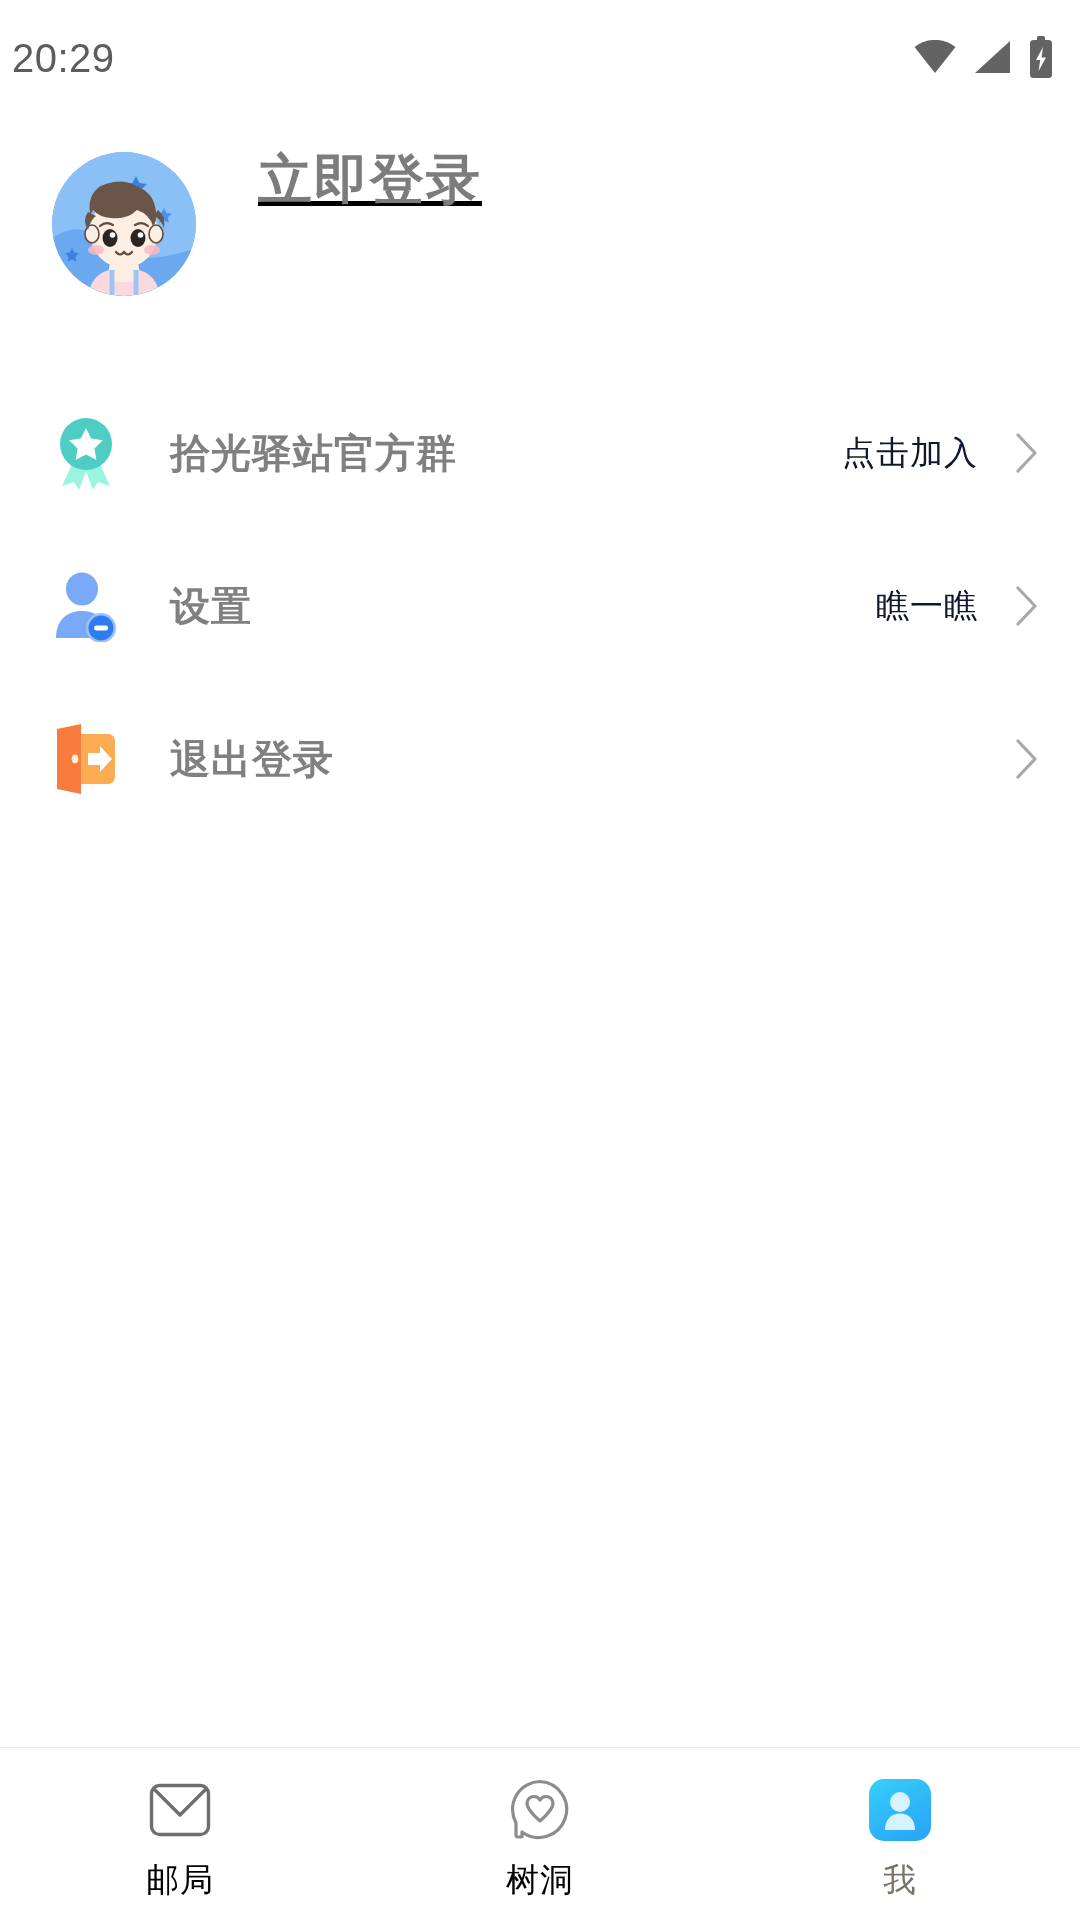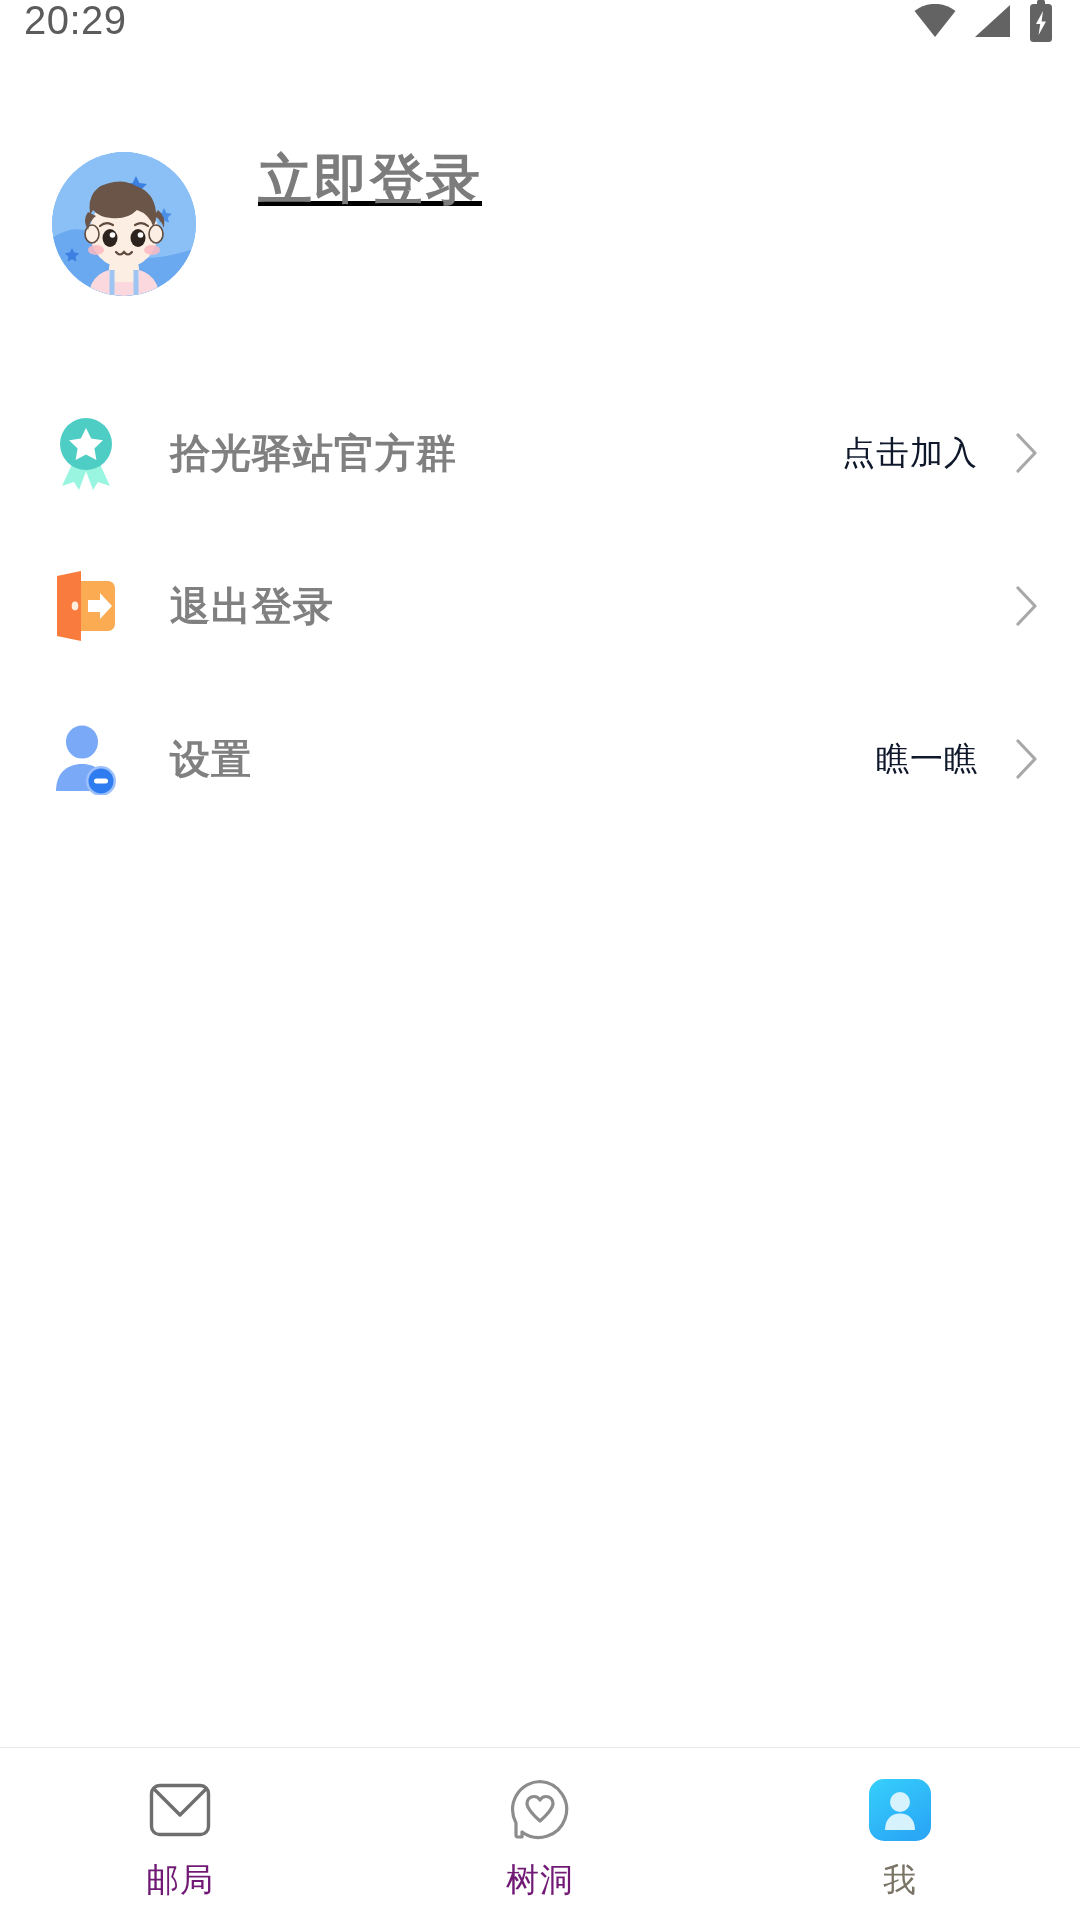--- a/index.html
+++ b/index.html
@@ -12,22 +12,22 @@
   .phone {
     position:relative;
     width:1080px; height:1920px;
     background:#ffffff;
     display:flex; flex-direction:column;
   }
 
   
   .statusbar {
     height:78px;
-    display:flex; align-items:flex-start; justify-content:space-between;
-    padding:0 26px 0 24px;
+    display:flex; align-items:flex-end; justify-content:space-between;
+    padding:0 26px 0 12px;
     flex:0 0 auto;
   }
   .status-time {
     font-size:40px; font-weight:400; color:#5c5c5c;
     letter-spacing:0.5px; line-height:1;
   }
   .status-icons { display:flex; align-items:center; gap:17px; }
   .status-icons svg { display:block; }
 
   
@@ -107,21 +107,21 @@
     padding-top:29px;
   }
   .tab-icon {
     width:66px; height:66px;
     display:flex; align-items:center; justify-content:center;
   }
   .tab-icon svg { display:block; }
   .tab-label {
     margin-top:20px;
     font-size:33px;
-    color:#701a75;
+    color:#000000;
     letter-spacing:1px;
     line-height:1;
   }
   .tab-label.active { color:#7a7466; }
 </style>
 </head>
 <body>
 
 <div class="phone">
 
@@ -204,50 +204,50 @@
         <svg width="24" height="42" viewBox="0 0 24 42">
           <path d="M3 3 L20 21 L3 39" stroke="#a8a8a8" stroke-width="3.2" fill="none" stroke-linecap="round" stroke-linejoin="round"></path>
         </svg>
       </span>
     </div>
 
 
 
     <div class="menu-row">
       <span class="row-icon">
-        <svg width="72" height="72" viewBox="0 0 72 72">
-          <rect x="24" y="11" width="41" height="50" rx="7" fill="#fbab52"></rect>
-          <path d="M7 6 L31 1 L31 71 L7 66 Z" fill="#f97b3e"></path>
-          <ellipse cx="25" cy="36" rx="3.3" ry="4.4" fill="#ffeedd"></ellipse>
-          <path d="M38 30 L50 30 L50 23 L62 36 L50 49 L50 42 L38 42 Z" fill="#ffffff"></path>
-        </svg>
-      </span>
-      <span class="row-label">退出登录</span>
-      <span class="row-spacer"></span>
-      <span class="row-value"></span>
-      <span class="row-chevron">
-        <svg width="24" height="42" viewBox="0 0 24 42">
-          <path d="M3 3 L20 21 L3 39" stroke="#a8a8a8" stroke-width="3.2" fill="none" stroke-linecap="round" stroke-linejoin="round"></path>
-        </svg>
-      </span>
-    </div>
-
-    <div class="menu-row">
-      <span class="row-icon">
         <svg width="66" height="72" viewBox="0 0 66 72">
           <ellipse cx="29" cy="19" rx="16" ry="16.5" fill="#7aa9f7"></ellipse>
           <path d="M3 68 C3 50 14 41 29 41 C44 41 55 50 55 68 Z" fill="#7aa9f7"></path>
           <circle cx="48" cy="58" r="15" fill="#9dc0fa"></circle>
           <circle cx="48" cy="58" r="12.5" fill="#2f7cf0"></circle>
           <rect x="41" y="55.5" width="14" height="5" rx="2.5" fill="#ffffff"></rect>
         </svg>
       </span>
       <span class="row-label">设置</span>
       <span class="row-spacer"></span>
       <span class="row-value">瞧一瞧</span>
+      <span class="row-chevron">
+        <svg width="24" height="42" viewBox="0 0 24 42">
+          <path d="M3 3 L20 21 L3 39" stroke="#a8a8a8" stroke-width="3.2" fill="none" stroke-linecap="round" stroke-linejoin="round"></path>
+        </svg>
+      </span>
+    </div>
+
+    <div class="menu-row">
+      <span class="row-icon">
+        <svg width="72" height="72" viewBox="0 0 72 72">
+          <rect x="24" y="11" width="41" height="50" rx="7" fill="#fbab52"></rect>
+          <path d="M7 6 L31 1 L31 71 L7 66 Z" fill="#f97b3e"></path>
+          <ellipse cx="25" cy="36" rx="3.3" ry="4.4" fill="#ffeedd"></ellipse>
+          <path d="M38 30 L50 30 L50 23 L62 36 L50 49 L50 42 L38 42 Z" fill="#ffffff"></path>
+        </svg>
+      </span>
+      <span class="row-label">退出登录</span>
+      <span class="row-spacer"></span>
+      <span class="row-value"></span>
       <span class="row-chevron">
         <svg width="24" height="42" viewBox="0 0 24 42">
           <path d="M3 3 L20 21 L3 39" stroke="#a8a8a8" stroke-width="3.2" fill="none" stroke-linecap="round" stroke-linejoin="round"></path>
         </svg>
       </span>
     </div>
 
   </div>
 
   <div class="spacer-fill"></div>

